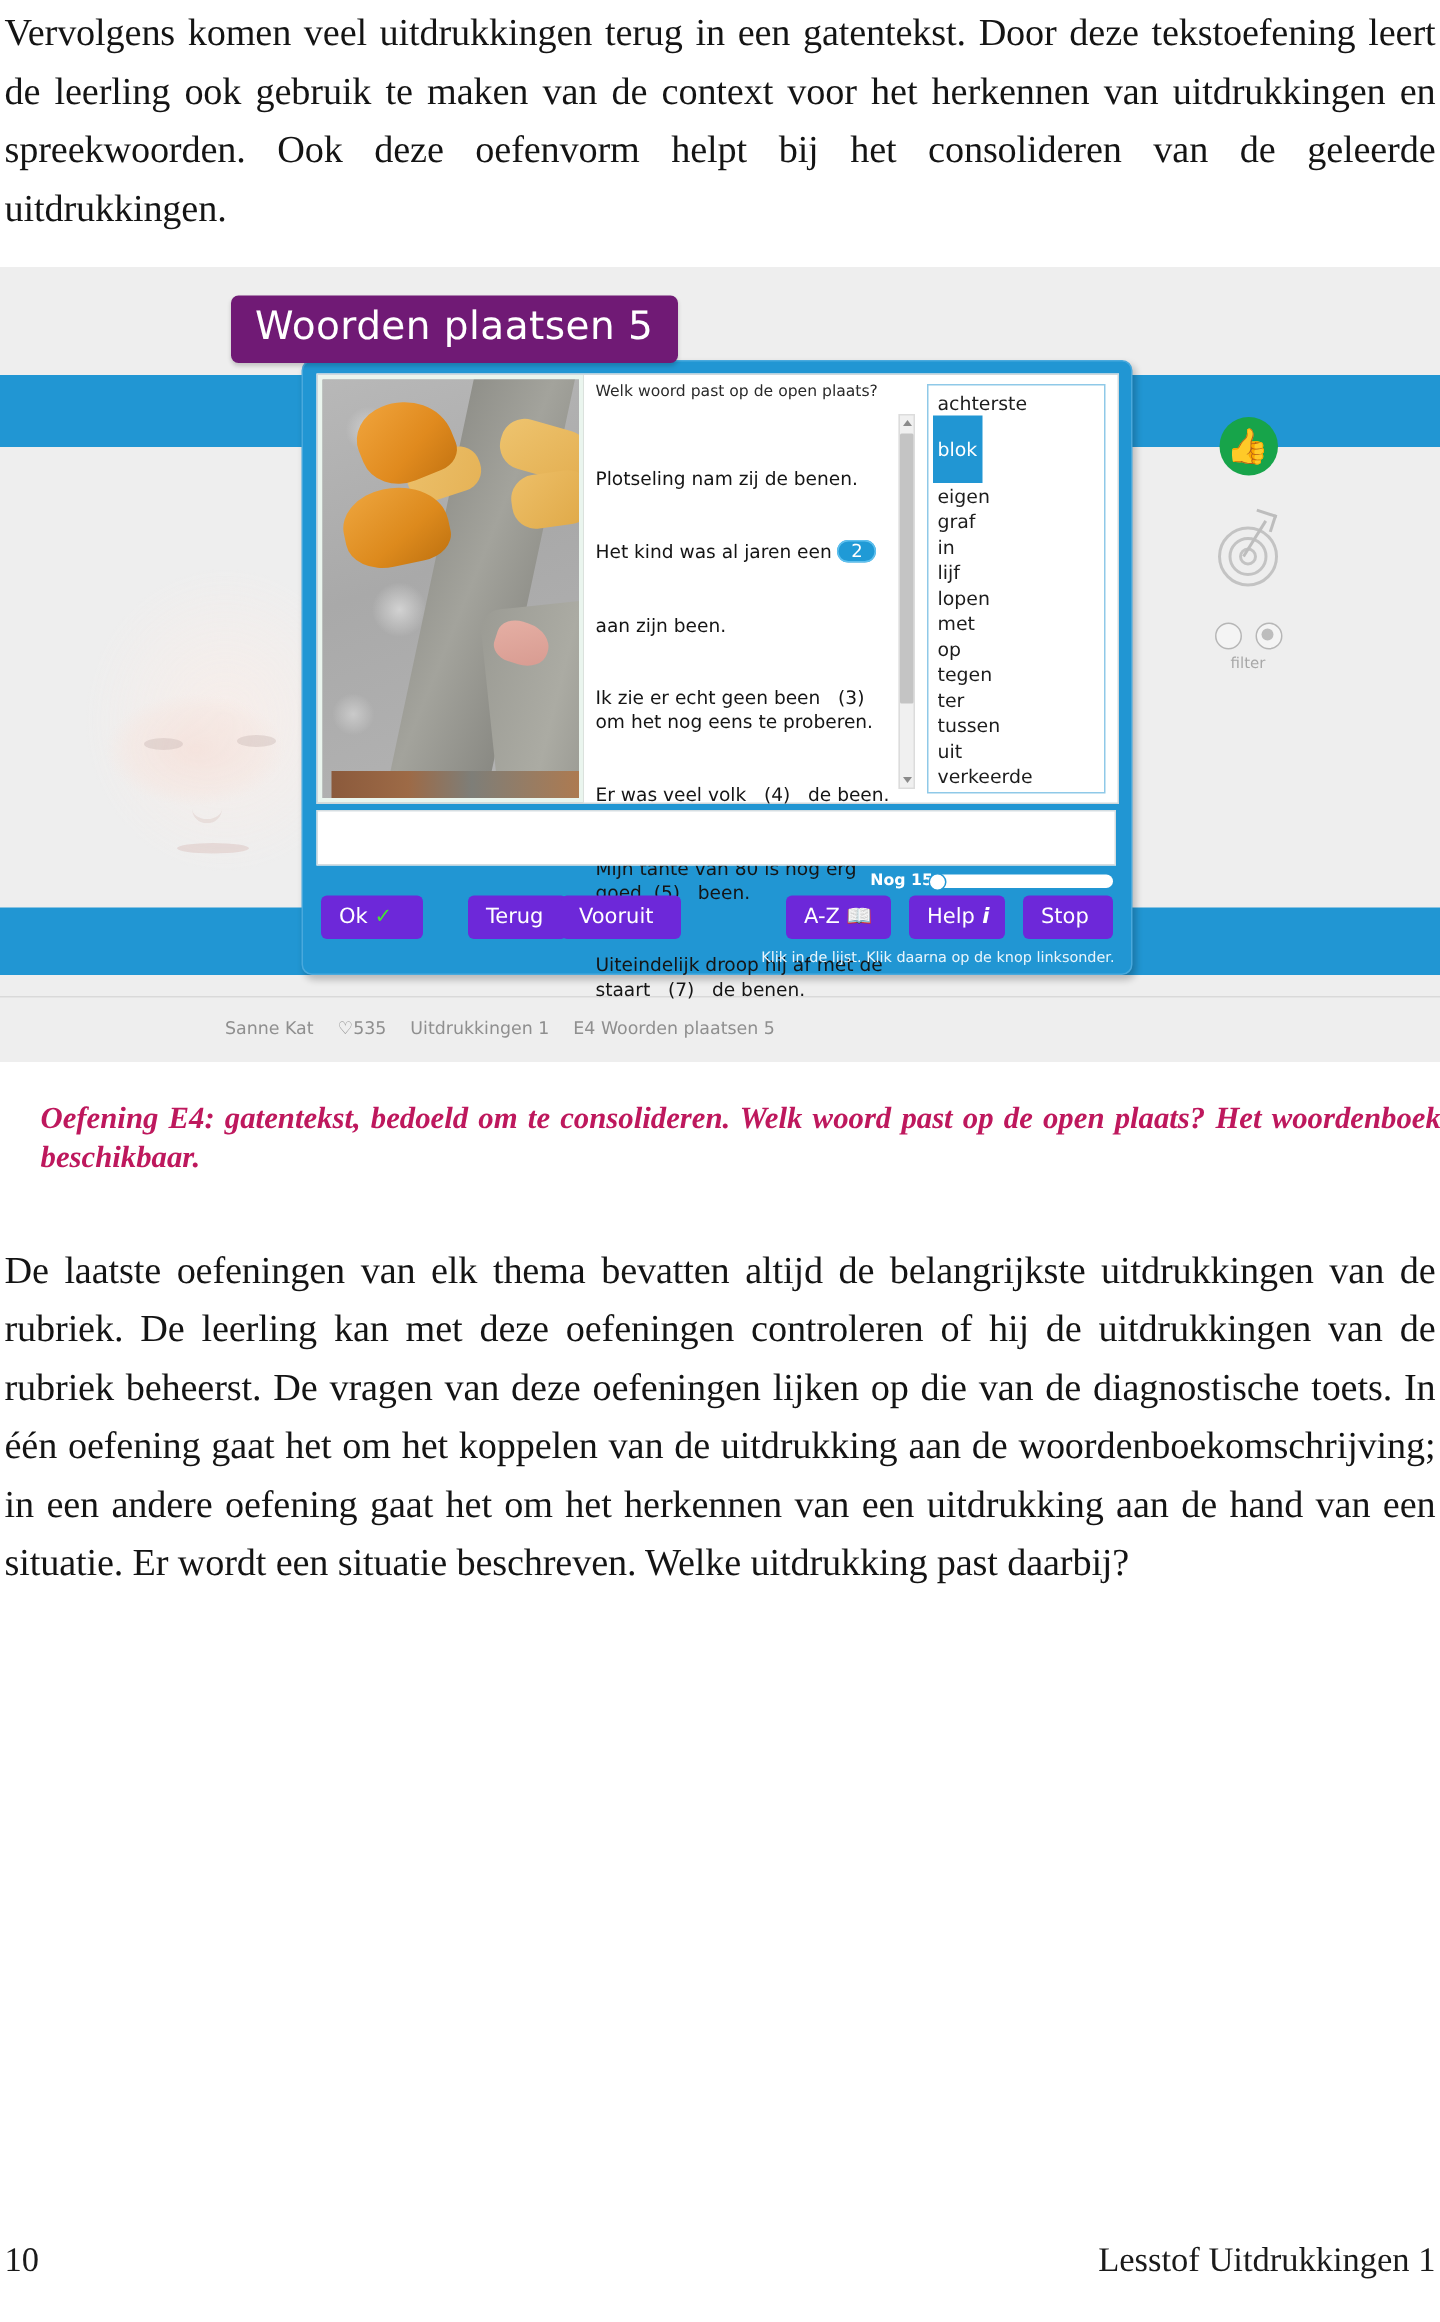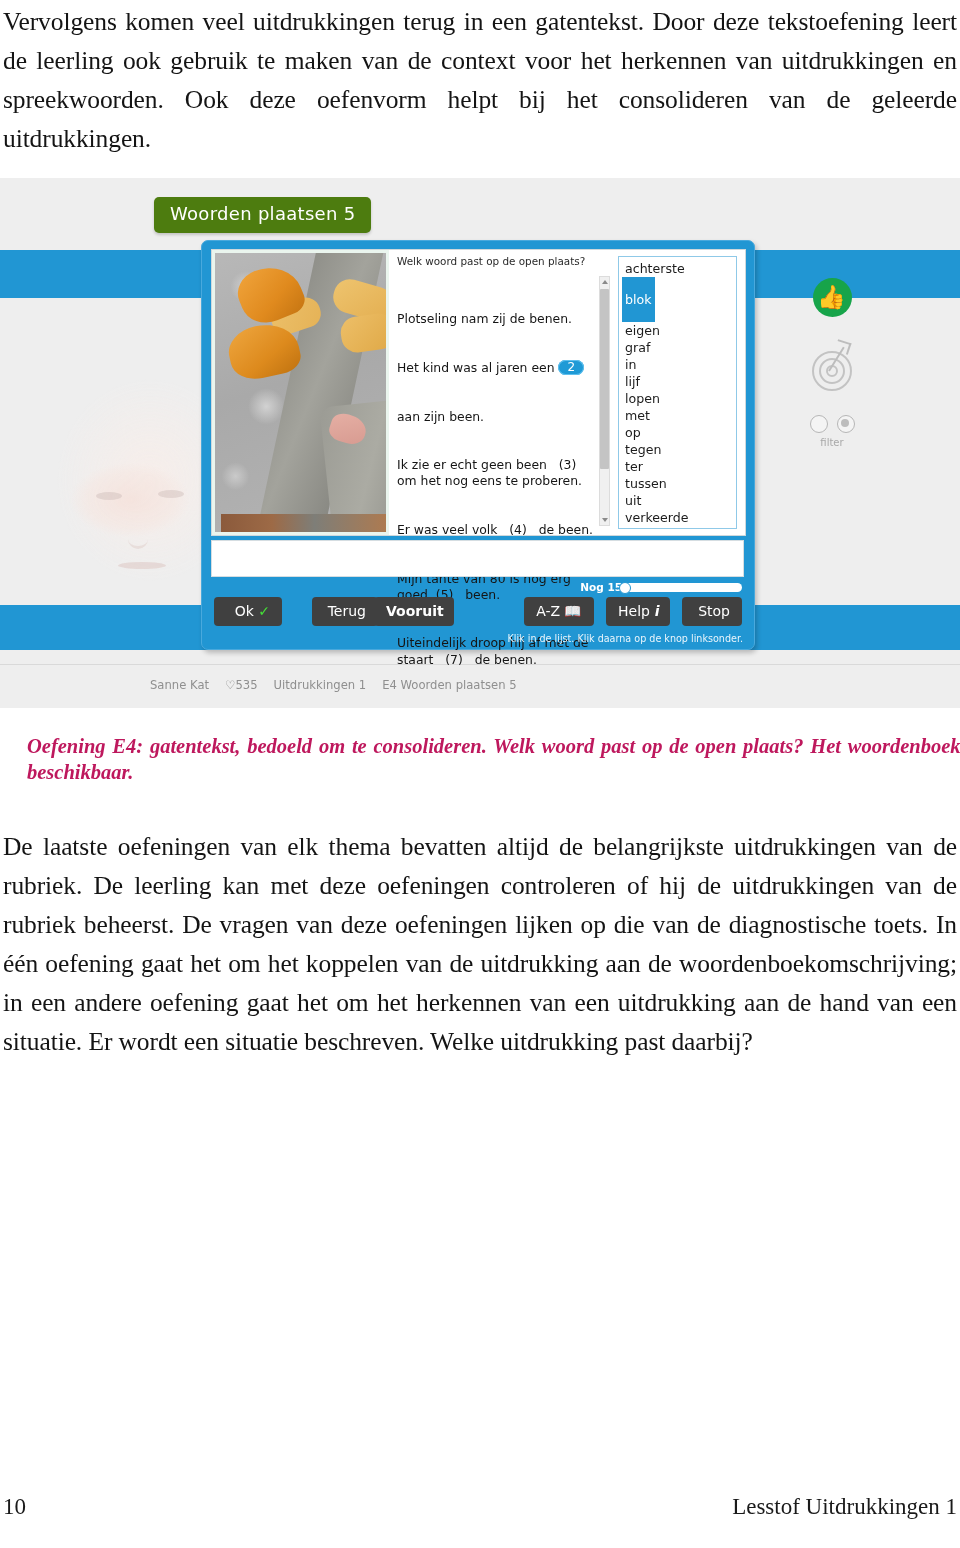--- a/index.html
+++ b/index.html
@@ -106,25 +106,25 @@
     width: 960px; height: 58px;
     background: #eeeeee;
   }
 
   
   #title-badge {
     position: absolute;
     left: 154px;
     top: 19px;
     padding: 6px 16px 9px 16px;
-    background: #4d7c0f;
+    background: #701a75;
     border-radius: 5px;
     color: #ffffff;
     font-family: "DejaVu Sans", sans-serif;
-    font-size: 18px;
+    font-size: 26px;
     letter-spacing: 0.3px;
     box-shadow: 0 2px 3px rgba(0,0,0,0.18);
     white-space: nowrap;
     z-index: 6;
   }
 
   
   #app-panel {
     position: absolute;
     left: 201px;
@@ -369,26 +369,26 @@
     left: 12px;
     top: 356px;
     width: 528px;
     height: 29px;
   }
   .btn {
     position: absolute;
     top: 0;
     height: 29px;
     line-height: 29px;
-    background: #404040;
+    background: #6d28d9;
     border-radius: 4px;
     color: #ffffff;
     font-family: "DejaVu Sans", sans-serif;
     font-size: 14px;
-    text-align: right;
+    text-align: left;
     padding: 0 12px;
     box-sizing: border-box;
     white-space: nowrap;
   }
   .btn .check { color: #44e037; font-weight: bold; }
   .btn .bold-i { font-weight: bold; font-style: italic; }
 
   #hint-text {
     position: absolute;
     right: 11px;
@@ -629,21 +629,21 @@
     <div id="remaining">
       <span>Nog 15</span>
       <span class="bar">
         <span class="knob"></span>
       </span>
     </div>
 
     <div id="button-row">
       <div class="btn" style="left:0; width:68px;"><span>Ok</span> <span class="check">✓</span></div>
       <div class="btn" style="left:98px; width:66px;">Terug</div>
-      <div class="btn" style="left:160px; width:80px;font-weight:bold;">Vooruit</div>
+      <div class="btn" style="left:160px; width:80px;">Vooruit</div>
       <div class="btn" style="left:310px; width:70px;"><span>A-Z</span> <span>📖</span></div>
       <div class="btn" style="left:392px; width:64px;"><span>Help</span><span class="bold-i"> i</span></div>
       <div class="btn" style="left:468px; width:60px;">Stop</div>
     </div>
 
     <div id="hint-text">Klik in de lijst. Klik daarna op de knop linksonder.</div>
   </div>
 
   <div id="status-bar">
     <span>Sanne Kat</span><span>♡535</span><span>Uitdrukkingen 1</span><span>E4 Woorden plaatsen 5</span>

